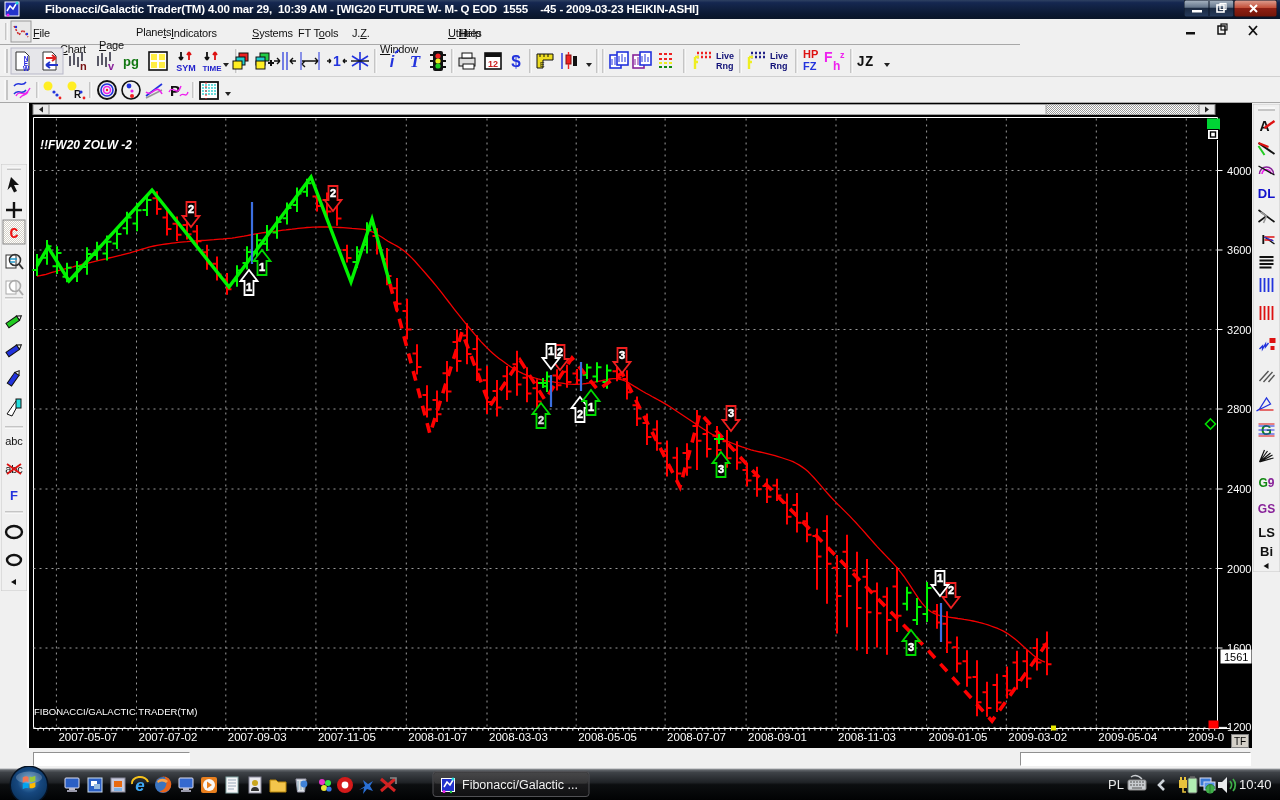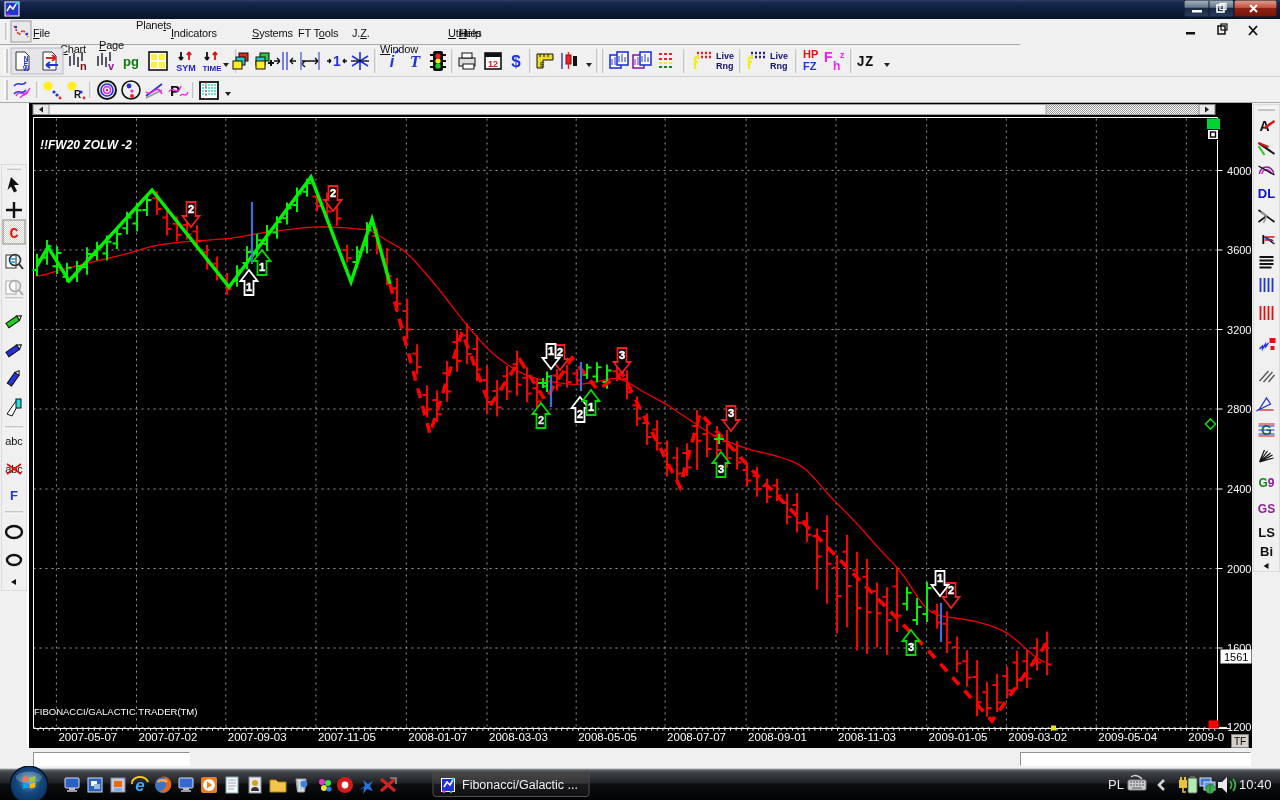--- a/index.html
+++ b/index.html
@@ -15,20 +15,21 @@
 #taskbar {left:0;top:766px;width:1280px;height:34px}
 u {text-decoration:underline}
 </style></head><body>
 <div class="abs" id="titlebar">
  <svg class="abs" style="left:4px;top:1px" width="17" height="17">
       <rect x="1" y="1" width="14" height="14" fill="#2233cc" stroke="#fff"></rect>
       <path d="M3,10 l3,-5 3,3 3,-5" stroke="#fff" stroke-width="1.5" fill="none"></path>
       <circle cx="13" cy="2" r="1.5" fill="#22dddd"></circle>
       <circle cx="4" cy="14" r="1.5" fill="#ee22ee"></circle>
     </svg>
+ <span class="abs" style="left:45px;top:3px">Fibonacci/Galactic Trader(TM) 4.00 mar 29,&nbsp; 10:39 AM - [WIG20 FUTURE W- M- Q EOD&nbsp; 1555&nbsp;&nbsp;&nbsp; -45 - 2009-03-23 HEIKIN-ASHI]</span>
  <svg class="abs" style="left:1184px;top:0" width="93" height="18">
   <defs>
         <linearGradient id="wb" x1="0" y1="0" x2="0" y2="1">
           <stop offset="0" stop-color="#aab6c4"></stop>
           <stop offset="0.42" stop-color="#67788d"></stop>
           <stop offset="0.5" stop-color="#1b2a42"></stop>
           <stop offset="1" stop-color="#273c5e"></stop>
         </linearGradient>
   <linearGradient id="wbr" x1="0" y1="0" x2="0" y2="1">
           <stop offset="0" stop-color="#dfa294"></stop>
@@ -51,21 +52,21 @@
       <line x1="6" y1="4" x2="6" y2="21" stroke="#9a9a9a"></line>
       <line x1="7" y1="4" x2="7" y2="21" stroke="#fff"></line>
       <rect x="11" y="2" width="20" height="21" fill="#e8e8e8" stroke="#999"></rect>
       <path d="M14,7 l5,9 4,-5 5,7" stroke="#cc2222" stroke-width="1.5" fill="none" stroke-dasharray="2 1.5"></path>
       <circle cx="16" cy="8" r="1.2" fill="#2233dd"></circle>
       <circle cx="27" cy="15" r="1.2" fill="#2233dd"></circle>
     </svg>
  <span style="position:absolute;left:33px;top:8px"><u>F</u>ile</span>
     <span style="position:absolute;left:60px;top:24px"><u>C</u>hart</span>
     <span style="position:absolute;left:99px;top:20px"><u>P</u>age</span>
-    <span style="position:absolute;left:136px;top:0">Plane<u>t</u>s</span>
+    <span style="position:absolute;left:136px;top:7px">Plane<u>t</u>s</span>
     <span style="position:absolute;left:171px;top:8px"><u>I</u>ndicators</span>
     <span style="position:absolute;left:252px;top:8px"><u>S</u>ystems</span>
     <span style="position:absolute;left:298px;top:8px">FT T<u>o</u>ols</span>
     <span style="position:absolute;left:352px;top:8px">J.<u>Z</u>.</span>
     <span style="position:absolute;left:380px;top:24px"><u>W</u>indow</span>
     <span style="position:absolute;left:448px;top:8px"><u>U</u>tilities</span>
     <span style="position:absolute;left:459px;top:8px"><u>H</u>elp</span>
  <svg class="abs" style="left:1180px;top:4px" width="95" height="16">
   <rect x="6" y="9" width="9" height="2.5" fill="#111"></rect>
   <rect x="38" y="3" width="7" height="8" fill="none" stroke="#111" stroke-width="1.5"></rect>

